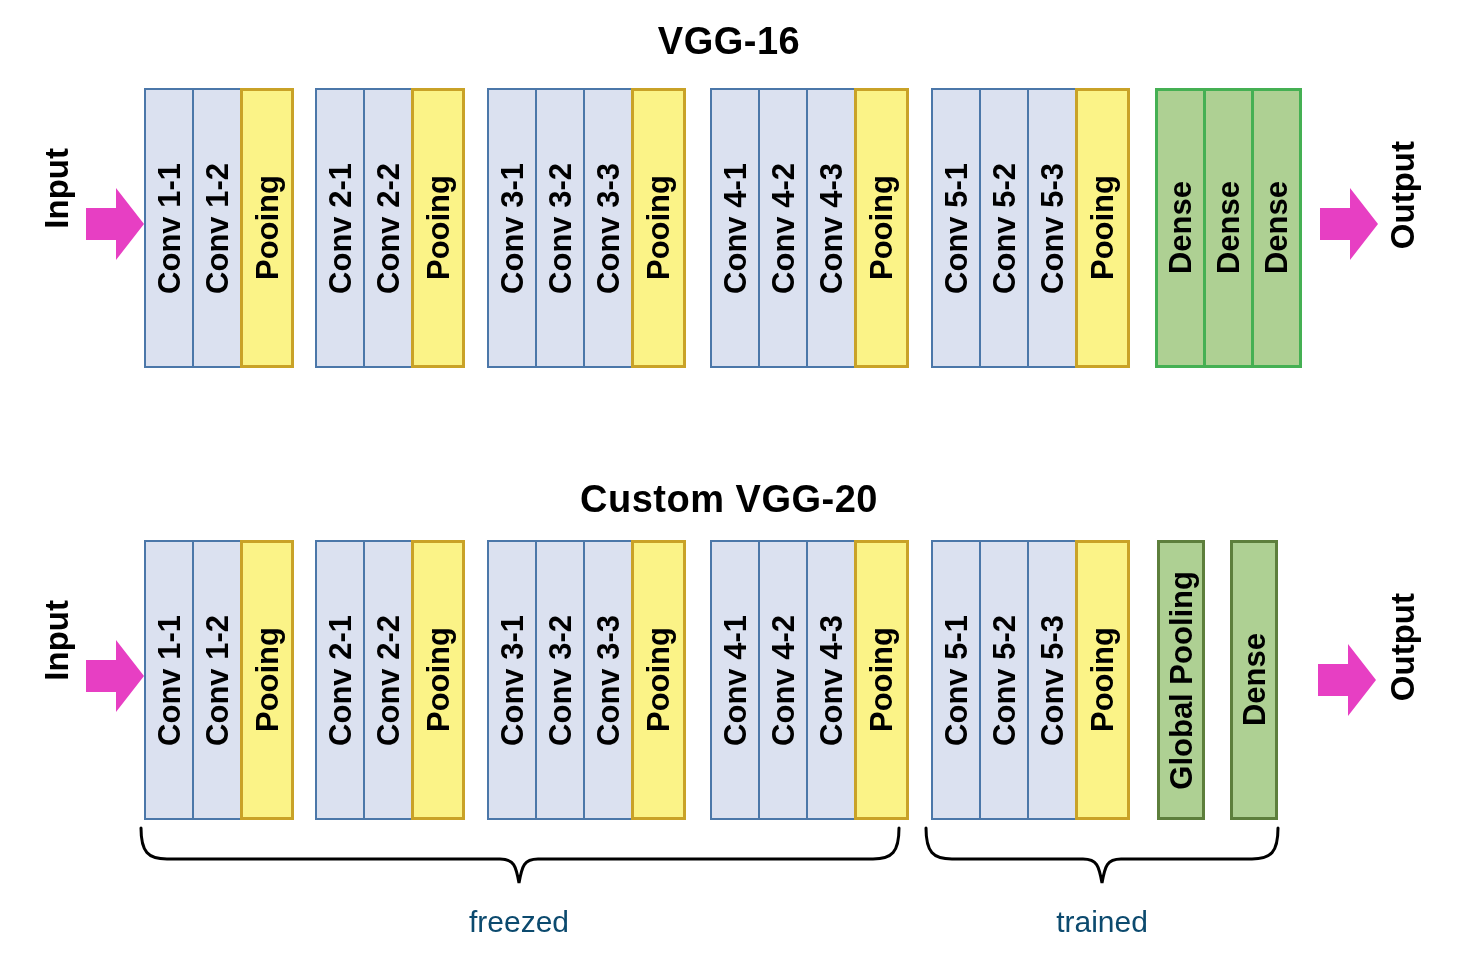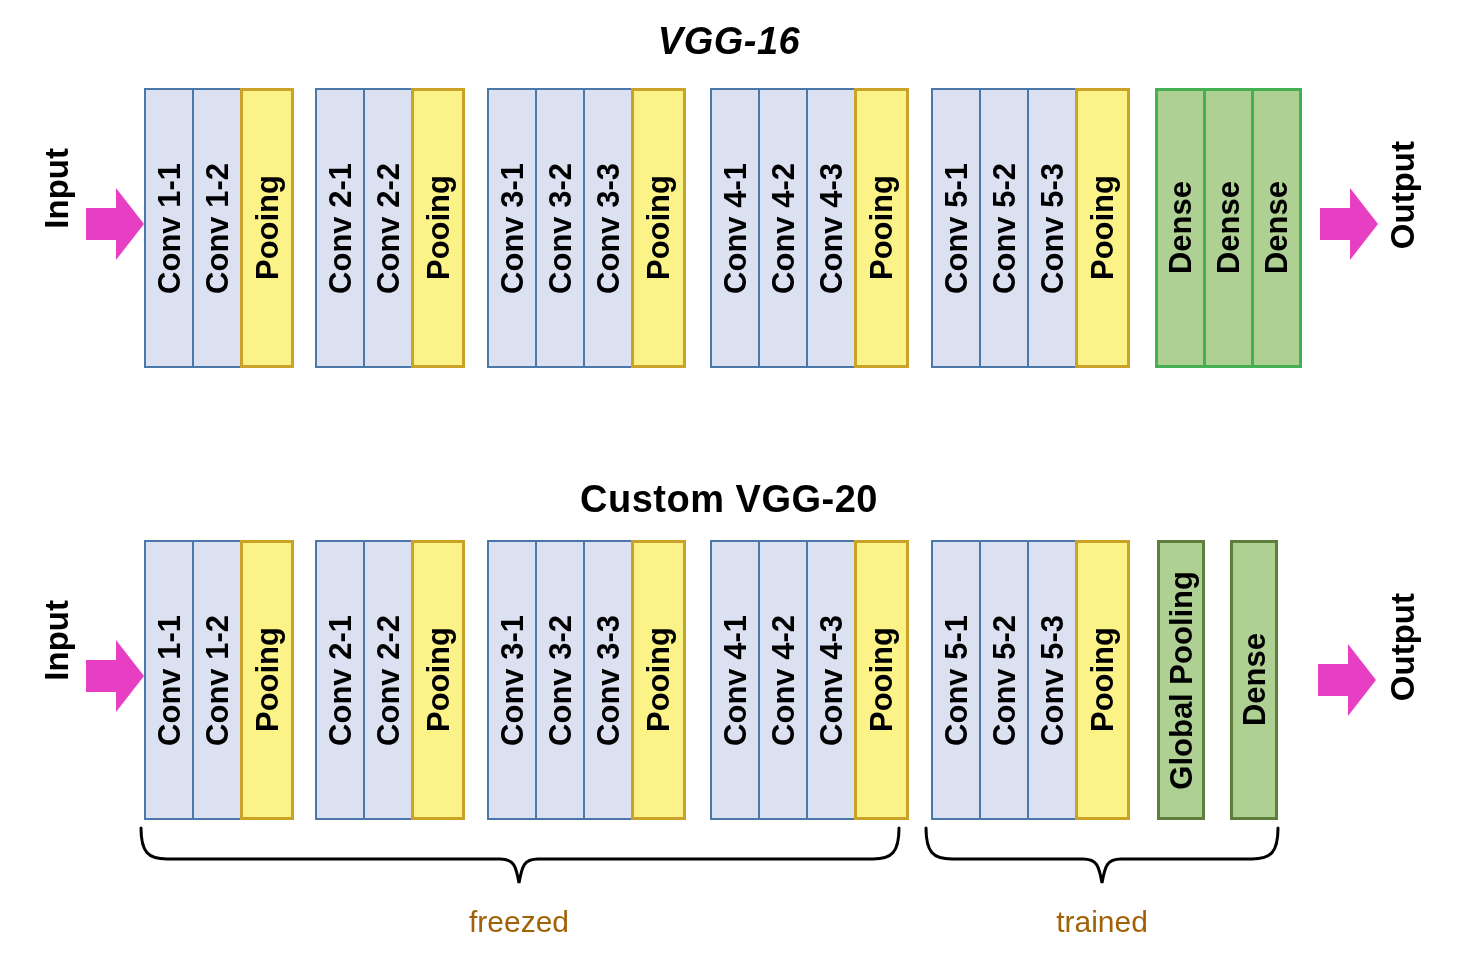--- a/index.html
+++ b/index.html
@@ -17,21 +17,21 @@
 
   .diagram-title {
     position: absolute;
     width: 100%;
     text-align: center;
     font-weight: bold;
     font-size: 38px;
     color: #000000;
     letter-spacing: 0.5px;
   }
-  #title-top  { top: 20px; font-style: italic; }
+  #title-top  { top: 20px; }
   #title-bottom { top: 478px; }
 
   
   .network-row {
     position: absolute;
     left: 0;
     width: 1458px;
   }
   #row-vgg16  { top: 88px;  height: 280px; }
   #row-custom { top: 540px; height: 280px; }
@@ -106,21 +106,21 @@
     top: 826px;
     width: 1458px;
     height: 80px;
     pointer-events: none;
   }
   #brace-layer svg { display: block; }
 
   .brace-label {
     position: absolute;
     font-size: 30px;
-    color: #a16207;
+    color: #0c4a6e;
     text-align: center;
     white-space: nowrap;
   }
 </style>
 </head>
 <body>
 
 <div class="diagram-title" id="title-top">VGG-16</div>
 
 <div class="network-row" id="row-vgg16">

